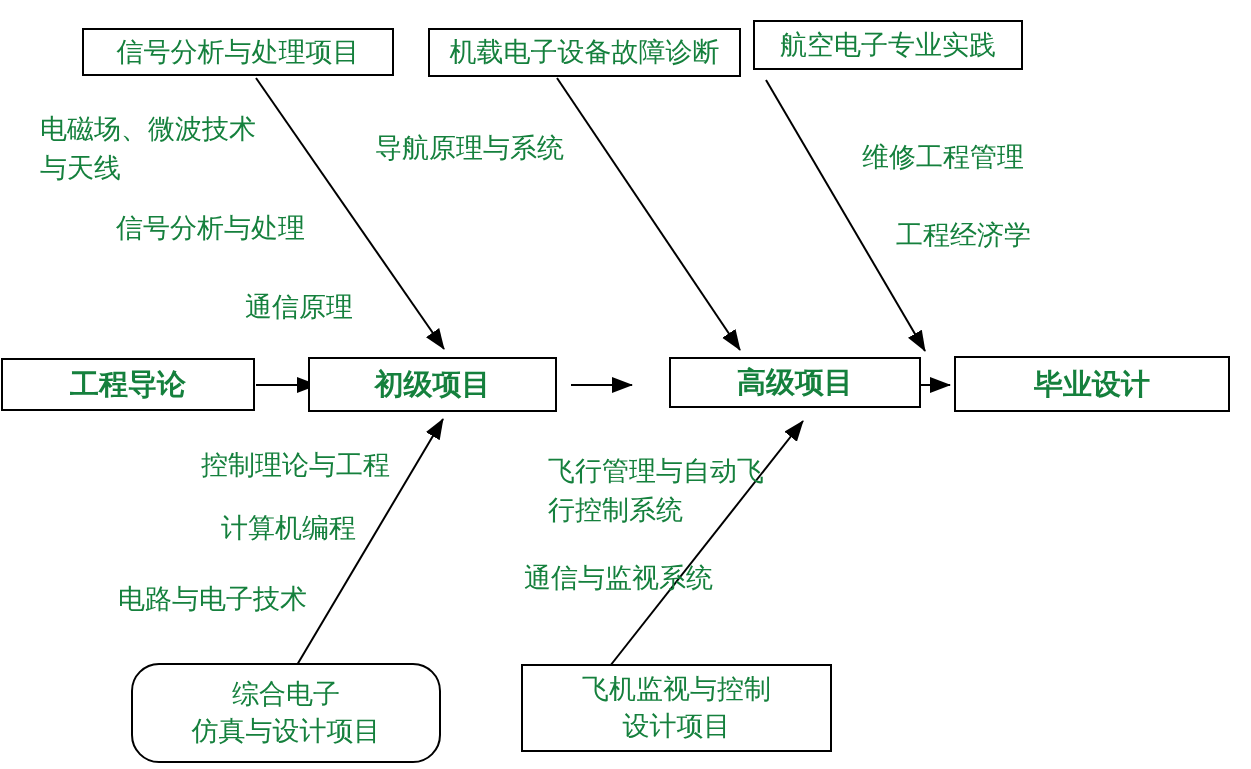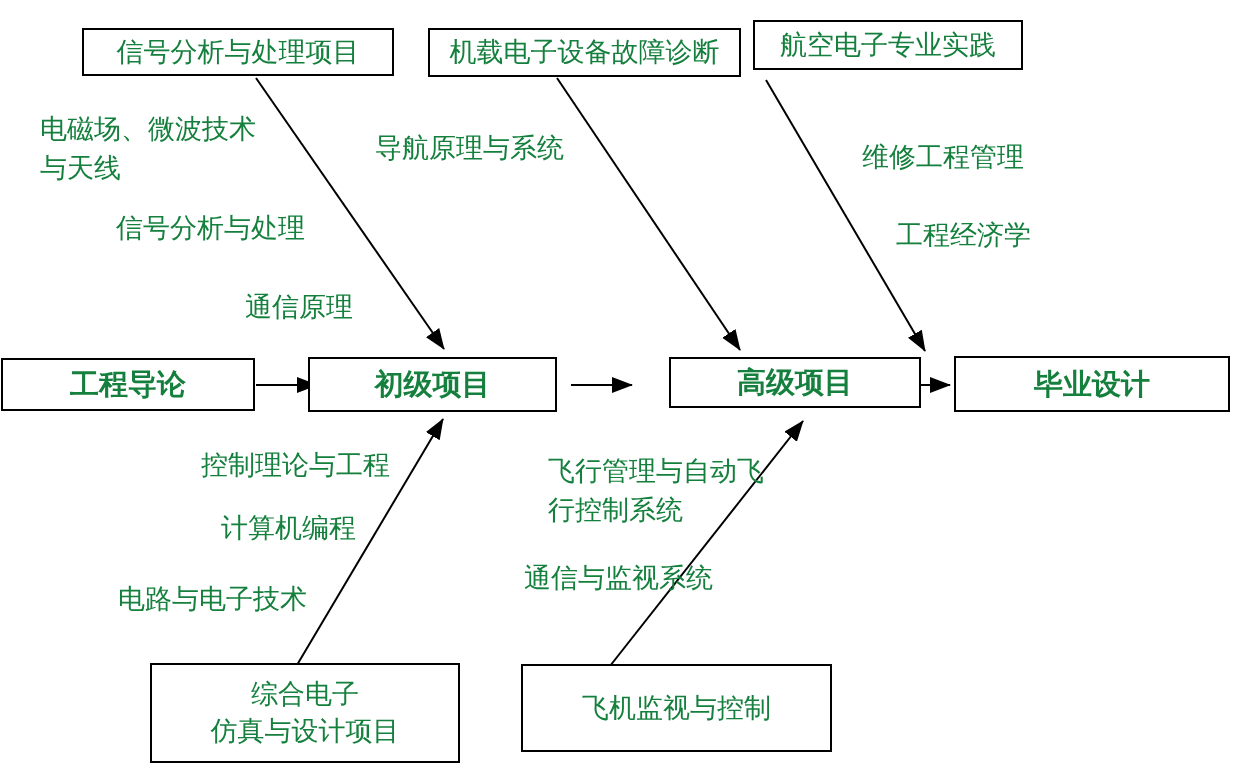--- a/index.html
+++ b/index.html
@@ -72,26 +72,27 @@
   <div class="box flow" style="left:308px;top:357px;width:249px;height:55px;">
     <span>初级项目</span>
   </div>
   <div class="box flow" style="left:636px;top:357px;width:252px;height:51px;margin-left:33px;">
     <span>高级项目</span>
   </div>
   <div class="box flow" style="left:954px;top:356px;width:276px;height:56px;align-items:center;">
     <span>毕业设计</span>
   </div>
 
-  <div class="box" style="left:150px;top:663px;width:310px;height:100px;">
+  <div class="box" style="left:131px;top:663px;width:310px;height:100px;border-radius:28px;">
     <span>综合电子</span>
     <span>仿真与设计项目</span>
   </div>
   <div class="box" style="left:521px;top:664px;width:311px;height:88px;">
     <span>飞机监视与控制</span>
+    <span>设计项目</span>
   </div>
 
   <div class="lbl block" style="left:40px;top:110px;width:272px;">
     <div>电磁场、微波技术</div>
     <div>与天线</div>
   </div>
   <div class="lbl" style="left:116px;top:213px;">信号分析与处理</div>
   <div class="lbl" style="left:245px;top:292px;">通信原理</div>
 
   <div class="lbl" style="left:375px;top:133px;">导航原理与系统</div>

